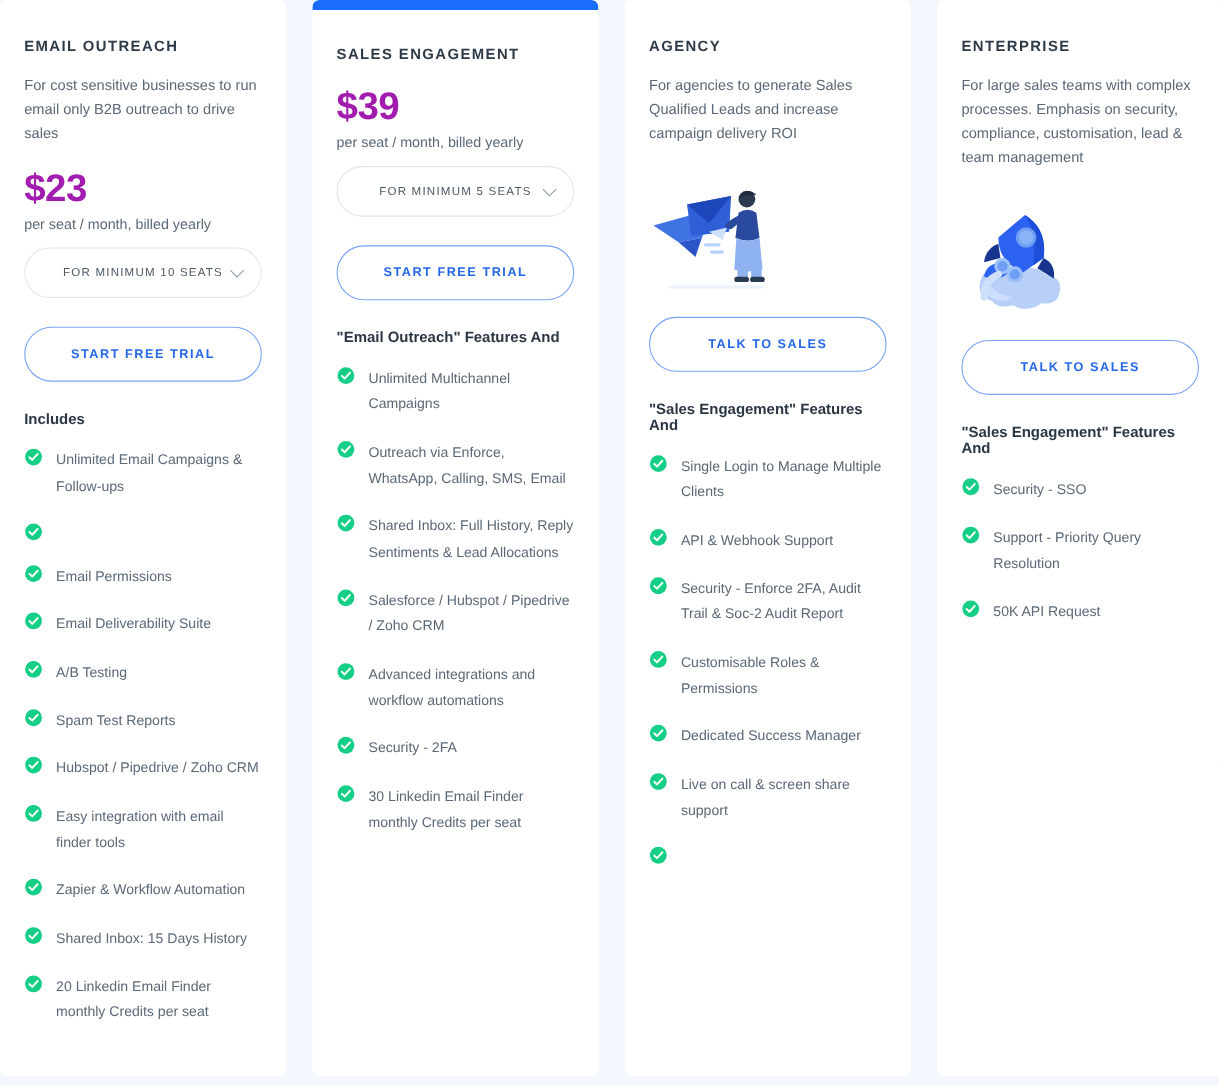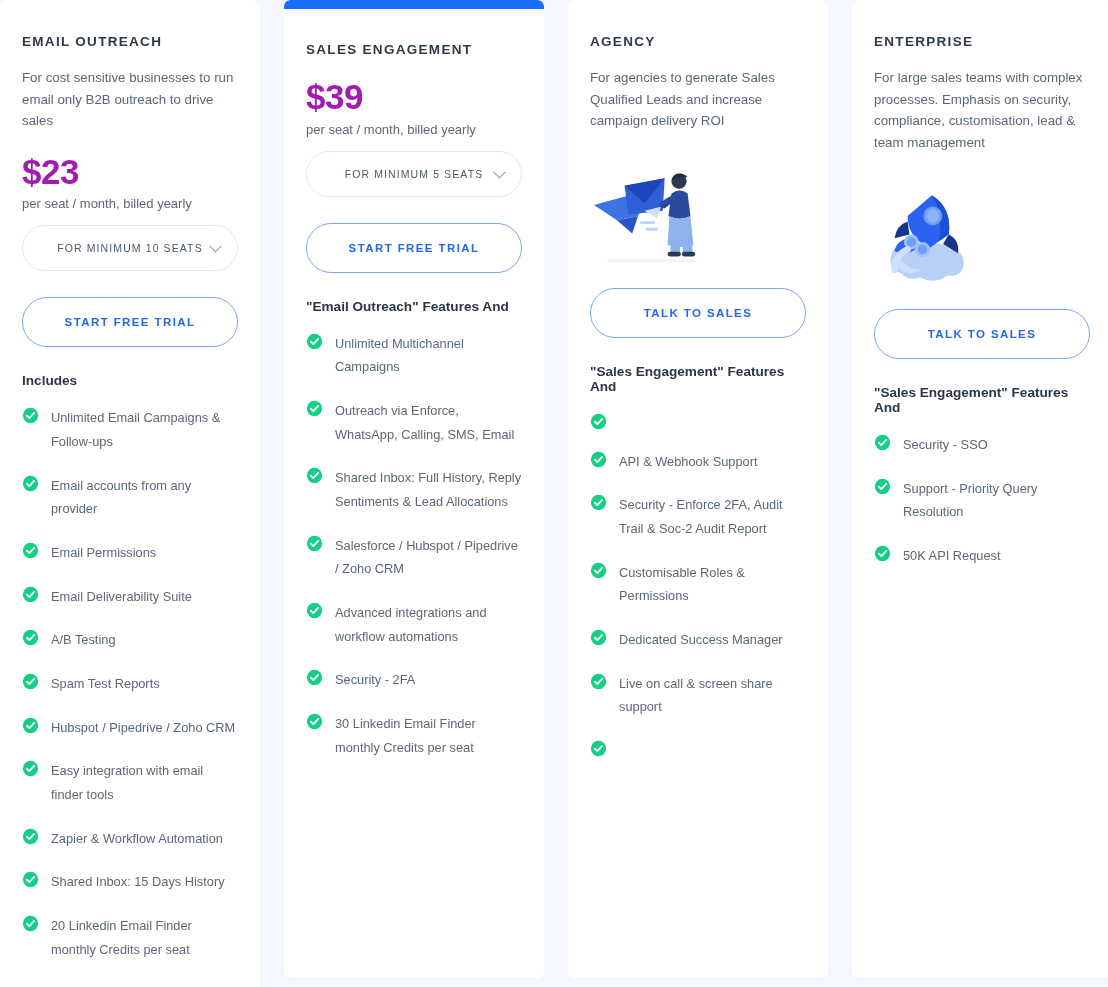--- a/index.html
+++ b/index.html
@@ -177,21 +177,20 @@
               <circle cx="10" cy="10" r="9" fill="#16cf86"></circle>
               <path d="M5.6 10.2 L8.6 13.1 L14.3 6.9" fill="none" stroke="#ffffff" stroke-width="2.1" stroke-linecap="round" stroke-linejoin="round"></path>
             </svg></span>
           <span class="feature-text">Unlimited Email Campaigns &amp; Follow-ups</span>
         </li>
         <li class="feature-item">
           <span class="check-icon"><svg viewBox="0 0 20 20" width="17" height="17">
               <circle cx="10" cy="10" r="9" fill="#16cf86"></circle>
               <path d="M5.6 10.2 L8.6 13.1 L14.3 6.9" fill="none" stroke="#ffffff" stroke-width="2.1" stroke-linecap="round" stroke-linejoin="round"></path>
             </svg></span>
-          <span class="feature-text">Email accounts from any provider</span>
         </li>
         <li class="feature-item">
           <span class="check-icon"><svg viewBox="0 0 20 20" width="17" height="17">
               <circle cx="10" cy="10" r="9" fill="#16cf86"></circle>
               <path d="M5.6 10.2 L8.6 13.1 L14.3 6.9" fill="none" stroke="#ffffff" stroke-width="2.1" stroke-linecap="round" stroke-linejoin="round"></path>
             </svg></span>
           <span class="feature-text">Email Permissions</span>
         </li>
         <li class="feature-item">
           <span class="check-icon"><svg viewBox="0 0 20 20" width="17" height="17">
@@ -339,20 +338,21 @@
         </svg>
       </div>
       <div class="cta-btn">TALK TO SALES</div>
       <div class="features-title">"Sales Engagement" Features And</div>
       <ul class="feature-list">
         <li class="feature-item">
           <span class="check-icon"><svg viewBox="0 0 20 20" width="17" height="17">
               <circle cx="10" cy="10" r="9" fill="#16cf86"></circle>
               <path d="M5.6 10.2 L8.6 13.1 L14.3 6.9" fill="none" stroke="#ffffff" stroke-width="2.1" stroke-linecap="round" stroke-linejoin="round"></path>
             </svg></span>
+          <span class="feature-text">Single Login to Manage Multiple Clients</span>
         </li>
         <li class="feature-item">
           <span class="check-icon"><svg viewBox="0 0 20 20" width="17" height="17">
               <circle cx="10" cy="10" r="9" fill="#16cf86"></circle>
               <path d="M5.6 10.2 L8.6 13.1 L14.3 6.9" fill="none" stroke="#ffffff" stroke-width="2.1" stroke-linecap="round" stroke-linejoin="round"></path>
             </svg></span>
           <span class="feature-text">API &amp; Webhook Support</span>
         </li>
         <li class="feature-item">
           <span class="check-icon"><svg viewBox="0 0 20 20" width="17" height="17">

